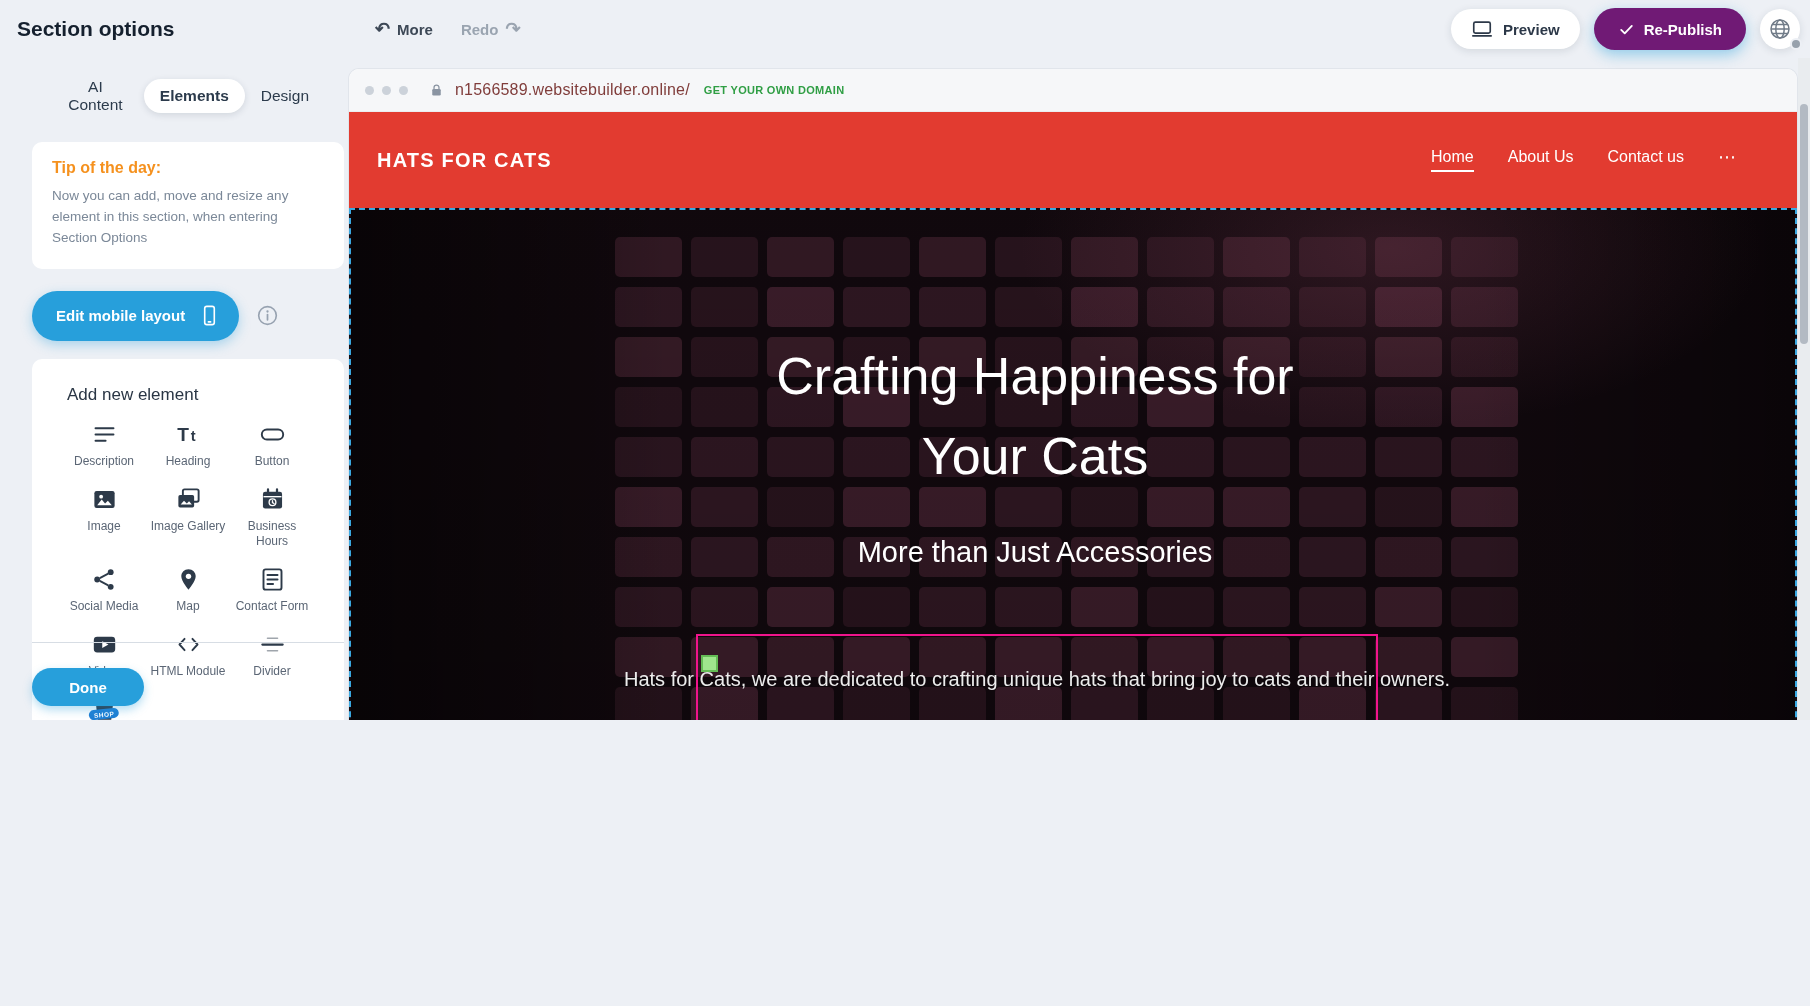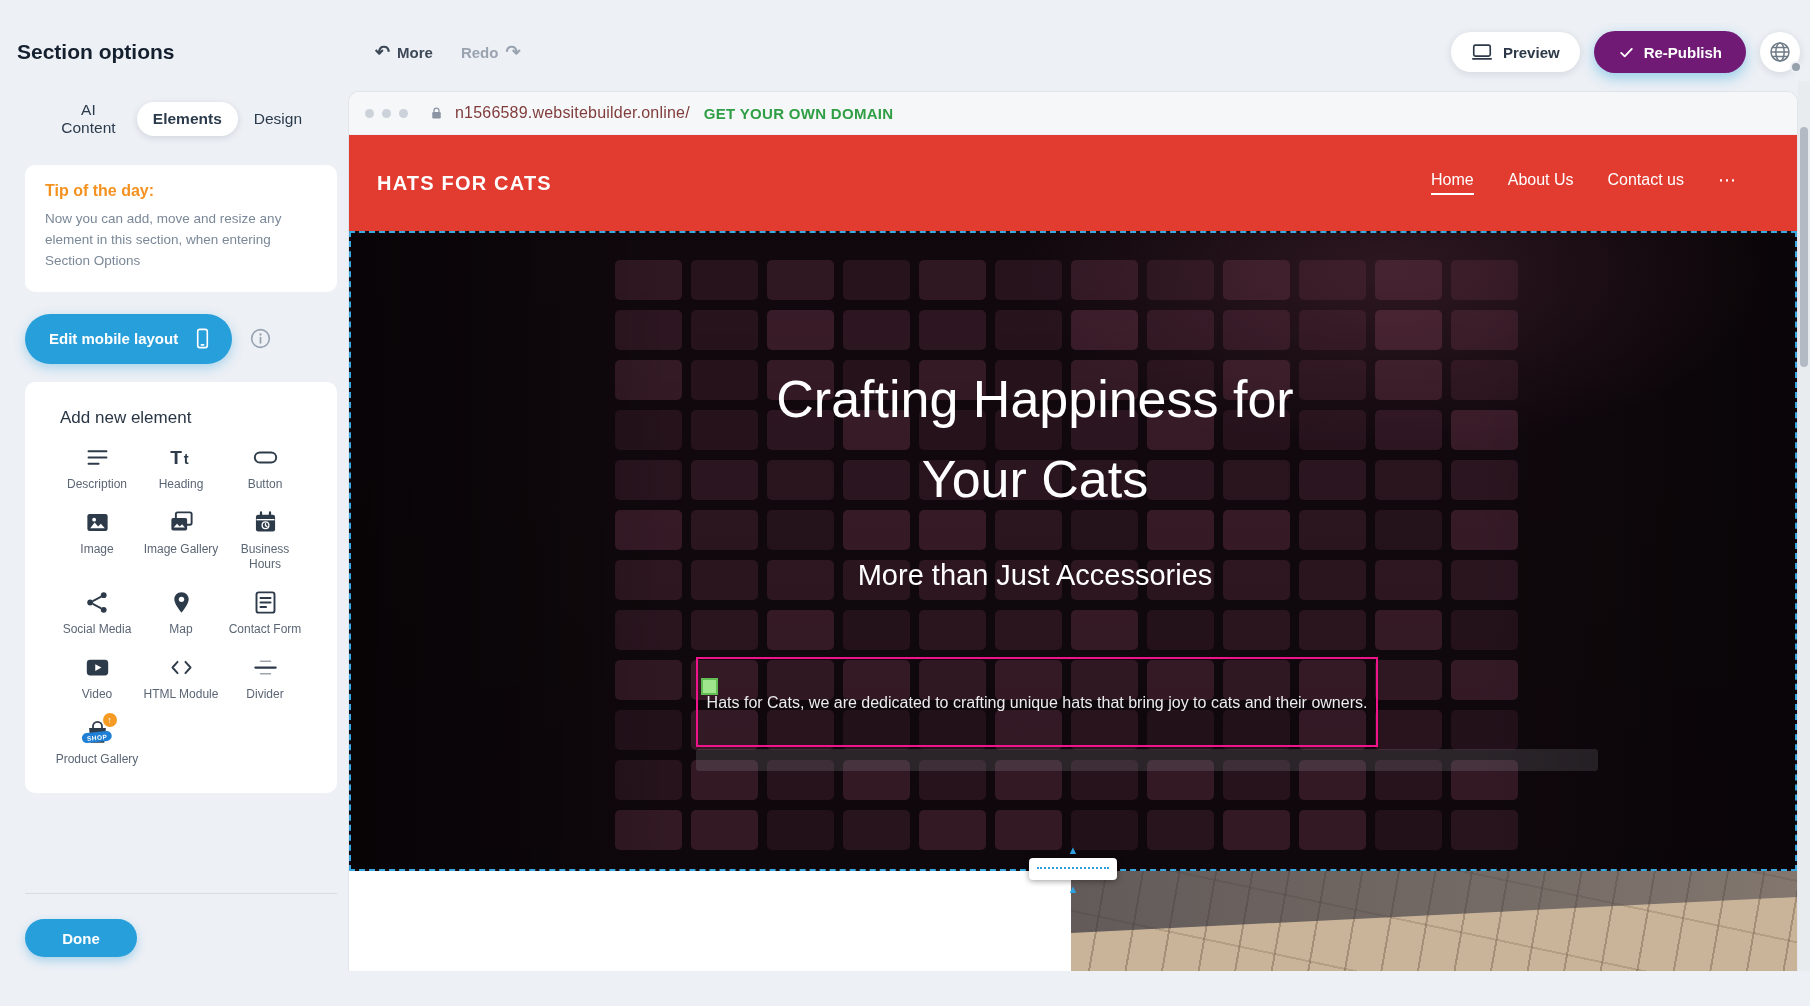--- a/index.html
+++ b/index.html
@@ -1,20 +1,20 @@
 <!DOCTYPE html>
 <html><head>
 <meta charset="utf-8">
 <style>
   * { margin:0; padding:0; box-sizing:border-box; }
   html,body { width:1810px; height:1006px; }
   body { font-family:"Liberation Sans", sans-serif; background:#edf0f5; overflow:hidden; }
   button { font-family:inherit; cursor:pointer; border:none; background:none; }
 
-  .app { position:relative; width:1810px; height:948px; background:#edf0f5; overflow:hidden;margin-top:23px; }
+  .app { position:relative; width:1810px; height:720px; background:#edf0f5; overflow:hidden; }
 
   
   .topbar { position:absolute; top:0; left:0; right:0; height:58px; z-index:20; }
   .topbar-title { position:absolute; left:17px; top:50%; transform:translateY(-50%);
     font-size:21px; font-weight:700; color:#15202e; }
   .history { position:absolute; left:375px; top:0; height:58px; display:flex; align-items:center; gap:28px; }
   .hist-btn { display:flex; align-items:center; gap:7px; font-size:15px; font-weight:600; color:#3d4856; }
   .hist-btn.redo { color:#9aa4b0; cursor:default; }
   .hist-ic { font-size:18px; line-height:1; }
   .topbar-right { position:absolute; right:10px; top:0; height:58px; display:flex; align-items:center; gap:14px; }
@@ -25,21 +25,21 @@
     box-shadow:0 5px 14px rgba(39,159,219,.45); display:flex; align-items:center; gap:9px;
     font-size:15px; font-weight:600; }
   .globe-btn { width:40px; height:40px; border-radius:50%; background:#fff;
     box-shadow:0 2px 8px rgba(25,39,59,.12); position:relative;
     display:flex; align-items:center; justify-content:center; }
   .globe-btn svg { width:24px; height:24px; }
   .globe-dot { position:absolute; right:-2px; bottom:-1px; width:12px; height:12px; border-radius:50%;
     background:#97a1ac; border:2px solid #edf0f5; }
 
   
-  .sidebar { position:absolute; top:58px; left:10px; width:348px; bottom:0; }
+  .sidebar { position:absolute; top:58px; left:17px; width:348px; bottom:0; }
   .tabs { display:flex; align-items:center; justify-content:space-between; margin:12px 40px 0 30px; }
   .tab { font-size:15.5px; color:#2c3b4c; padding:8px 16px; border-radius:18px; }
   .tab.active { background:#fff; font-weight:700; box-shadow:0 2px 7px rgba(22,40,63,.13); }
 
   .tip-card { margin:20px 15px 0 15px; width:312px; background:#fff; border-radius:10px;
     padding:17px 20px 20px 20px; }
   .tip-title { color:#f5911e; font-weight:700; font-size:16px; margin-bottom:9px; }
   .tip-body { font-size:13.5px; color:#7b8898; line-height:1.55; }
 
   .mobile-row { margin:22px 15px 0 15px; display:flex; align-items:center; gap:17px; }
@@ -74,21 +74,21 @@
   .canvas { position:absolute; left:348px; top:58px; right:12px; bottom:0; }
   .browser { position:absolute; left:1px; right:1px; top:11px; bottom:0; background:#fff;
     border-radius:10px 10px 0 0; overflow:hidden; box-shadow:0 0 0 1px rgba(20,30,50,.05); }
   .chrome { height:43px; background:#f6f7f9; border-bottom:1px solid #ebedf0;
     display:flex; align-items:center; padding:0 16px; }
   .dots { display:flex; gap:8px; margin-right:20px; }
   .dot { width:9px; height:9px; border-radius:50%; background:#ccd2da; }
   .lock-ic { display:flex; margin-right:10px; }
   .lock-ic svg { width:17px; height:17px; }
   .url { font-size:16px; color:#803d3b; letter-spacing:.2px; cursor:text; }
-  .domain-cta { font-size:15px; font-weight:700; color:#2f9e44; margin-left:14px; letter-spacing:.3px; }
+  .domain-cta { font-size:11px; font-weight:700; color:#2f9e44; margin-left:14px; letter-spacing:.3px; }
 
   .viewport { position:absolute; top:43px; left:0; right:0; bottom:0; background:#fff; }
 
   
   .site-header { height:96px; background:#e23b30; display:flex; align-items:center; padding:0 60px 0 28px; }
   .logo { color:#fff; font-weight:800; font-size:20px; letter-spacing:1.2px; cursor:pointer; }
   .site-nav { margin-left:auto; display:flex; align-items:center; gap:34px; }
   .nav-link { color:#fff; font-size:16px; padding-bottom:4px; border-bottom:2px solid transparent; }
   .nav-link.active { border-bottom:2px solid #fff; }
   .nav-more { font-size:18px; letter-spacing:1px; }
@@ -106,21 +106,21 @@
   .hero-heading { position:absolute; top:126px; left:calc(50% - 38px); transform:translateX(-50%);
     width:920px; text-align:center; color:#fff; font-size:52px; line-height:80px; font-weight:500;
     z-index:3; cursor:pointer; }
   .hero-sub { position:absolute; top:326px; left:calc(50% - 38px); transform:translateX(-50%);
     color:#fff; font-size:29px; font-weight:500; z-index:3; white-space:nowrap; cursor:pointer; }
   .ghost-bar { position:absolute; top:516px; left:345px; width:902px; height:22px; z-index:2;
     background:rgba(195,195,205,.22); border-radius:3px; }
   .para-box { position:absolute; top:424px; left:345px; width:682px; height:90px; z-index:4;
     border:2px solid #f0148c; display:flex; flex-direction:column; align-items:center;
     justify-content:center; cursor:pointer; }
-  .para-line { color:#ececec; font-size:16px; line-height:21px; white-space:nowrap; text-align:center; }
+  .para-line { color:#ececec; font-size:20px; line-height:21px; white-space:nowrap; text-align:center; }
   .green-handle { position:absolute; top:19px; left:3px; width:17px; height:17px; z-index:5;
     background:#9fe68d; border:2px solid #64bc55; cursor:grab; }
 
   
   .below { position:absolute; top:736px; left:0; right:0; bottom:0; }
   .below-white { position:absolute; left:0; top:0; bottom:0; width:722px; background:#fff; }
   .below-photo { position:absolute; left:722px; right:0; top:0; bottom:0; background:#c9b49a; overflow:hidden; }
   .below-photo::before { content:''; position:absolute; inset:0;
     background:
       repeating-linear-gradient(100deg, rgba(120,95,70,0) 0 34px, rgba(110,88,66,.4) 34px 36px),

